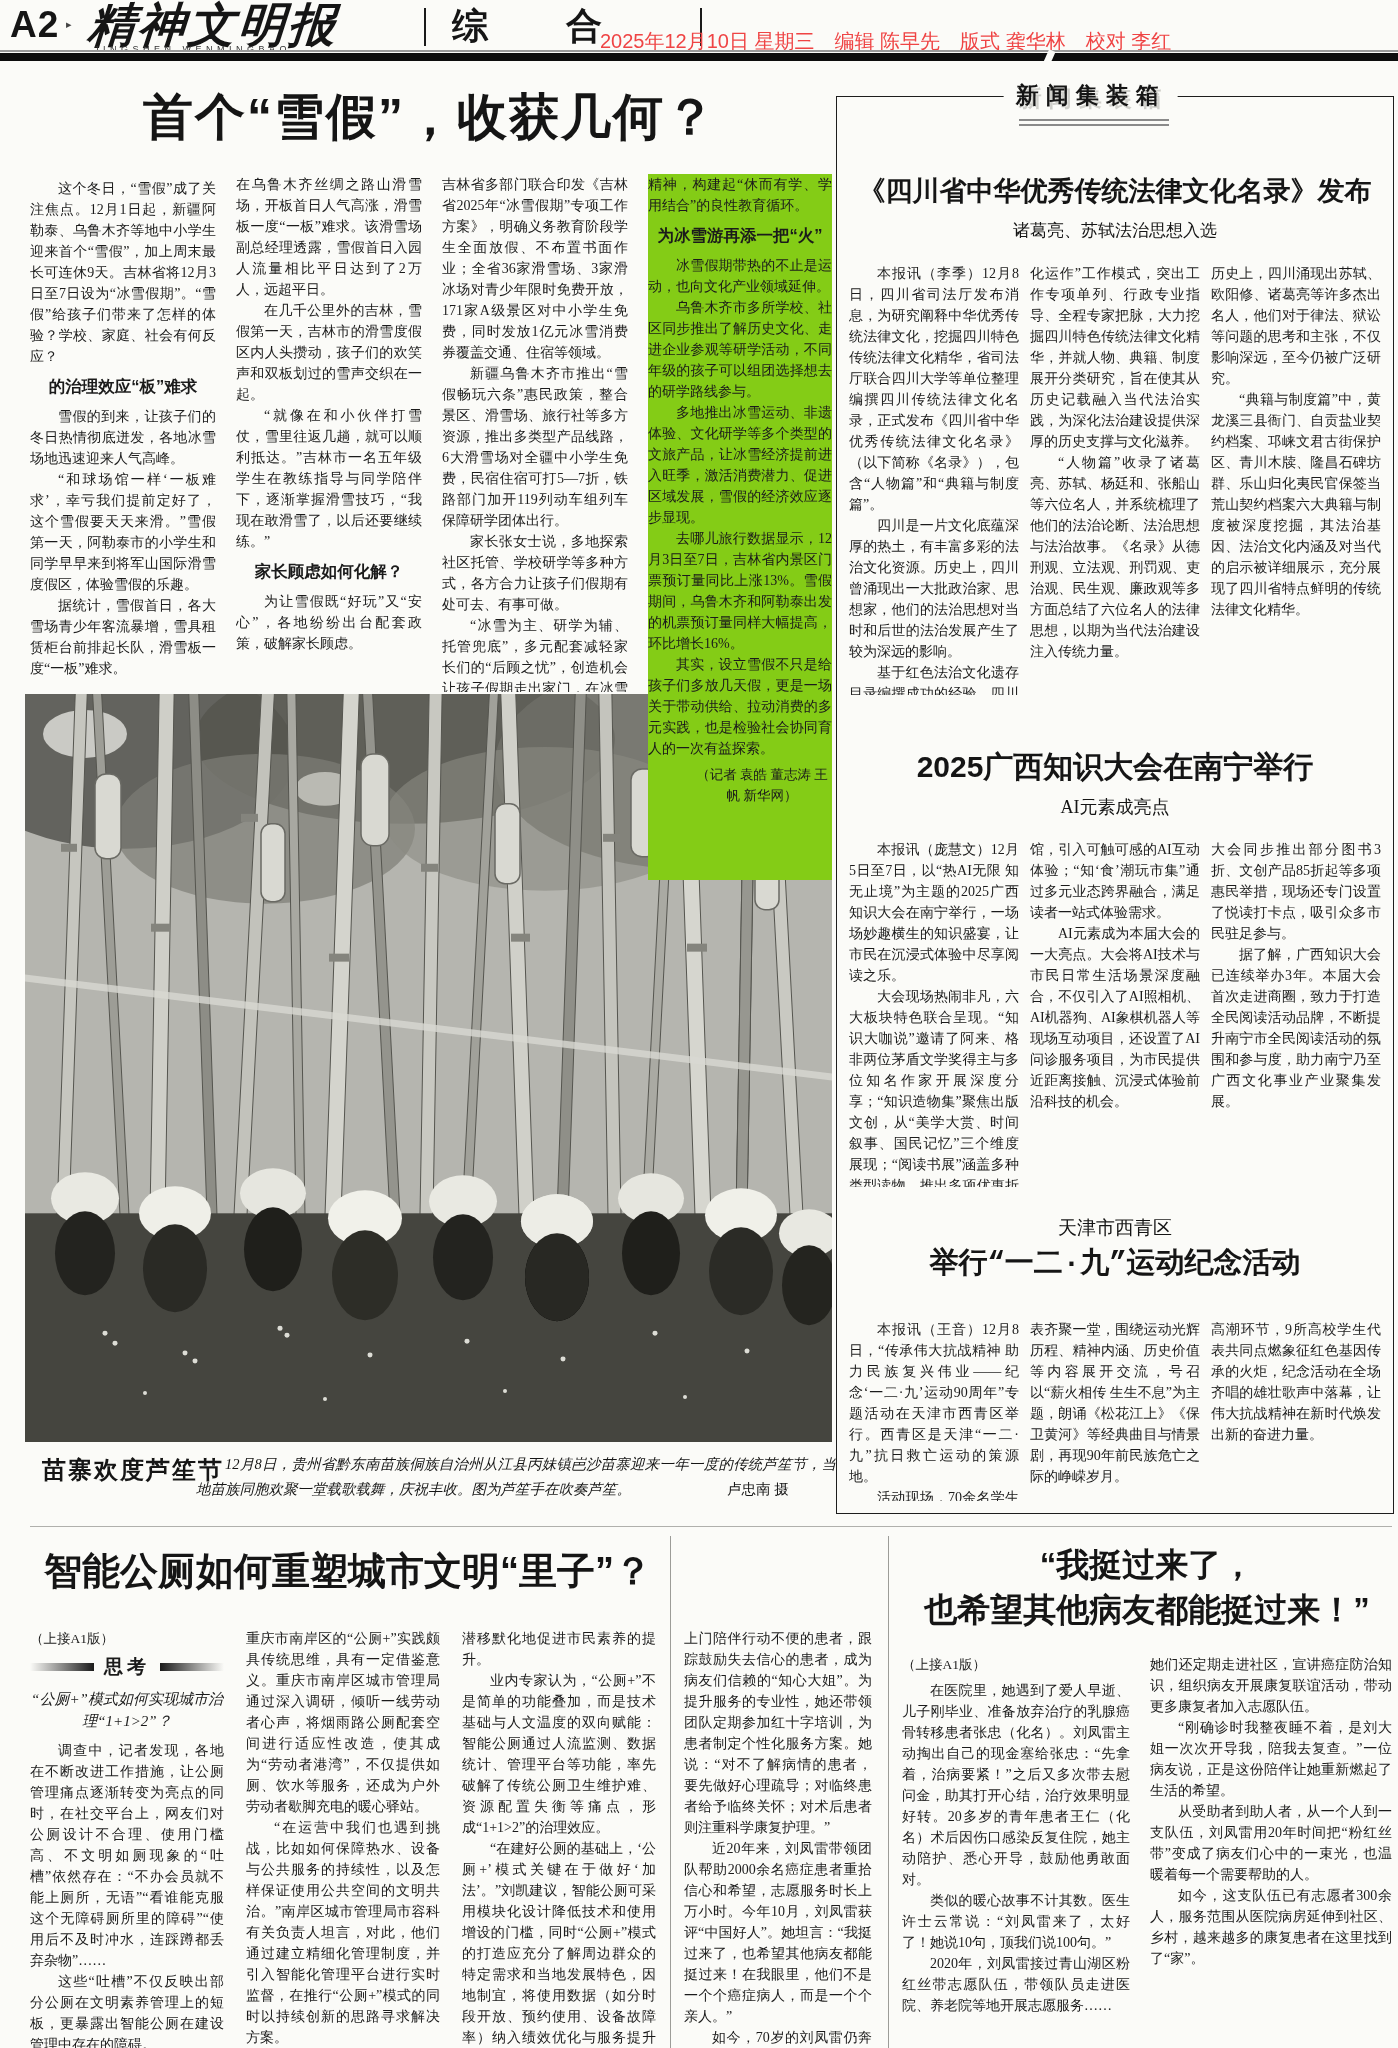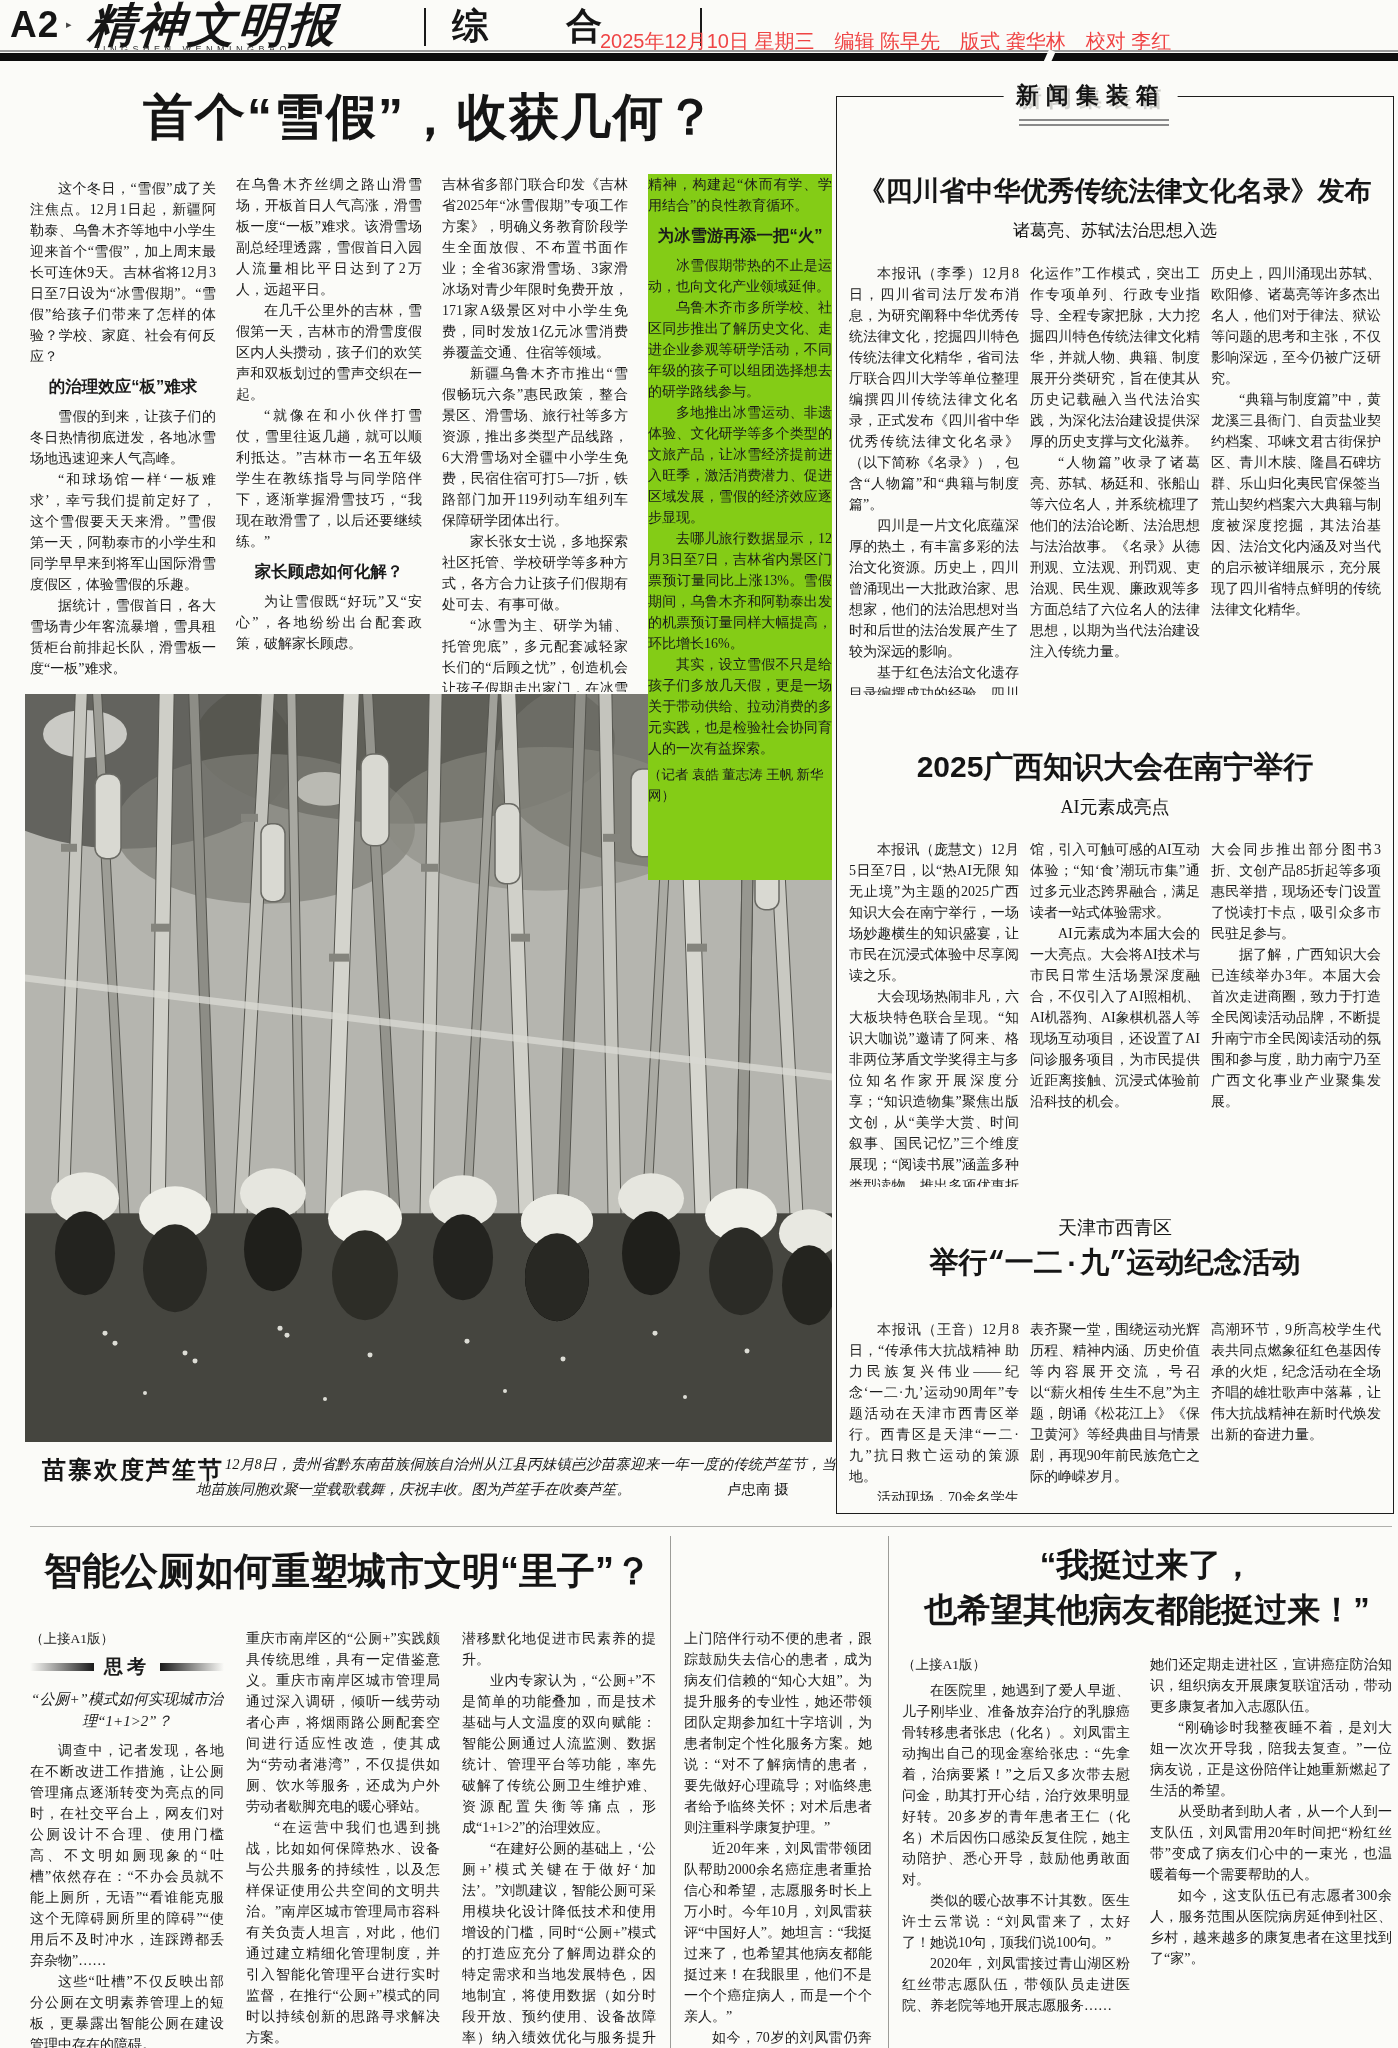--- a/index.html
+++ b/index.html
@@ -21,21 +21,21 @@
   .hdr-grayrule{left:0;top:50px;width:1398px;height:2px;background:#9a9a9a;}
   .hdr-blackbar{left:0;top:53px;width:1398px;height:8px;background:#0d0d0d;}
   .hdr-notch{left:1046px;top:50px;width:7px;height:14px;background:#fbfbf8;transform:rotate(24deg);}
 
   
   .col{position:absolute;font-size:14px;line-height:21px;overflow:hidden;text-align:justify;color:#1b1b1b;}
   .para{margin:0;text-indent:2em;}
   .para-cont{margin:0;text-indent:0;}
   .col-subhead{font-family:"Liberation Sans","DejaVu Sans",sans-serif;font-weight:bold;font-size:16.5px;
                text-align:center;margin:9px 0;text-indent:0;}
-  .byline{margin:5px 0 0;text-indent:0;text-align:left;font-size:13.5px;}
+  .byline{margin:5px 0 0;text-indent:0;text-align:center;font-size:13.5px;padding-left:44px;}
   .continued{margin:0 0 5px;text-indent:0;font-size:13.5px;}
 
   
   .snow-headline{left:30px;top:84px;width:800px;text-align:center;
      font:bold 50px "Liberation Sans","DejaVu Sans",sans-serif;letter-spacing:2px;}
   .sn-c1{left:30px;top:178px;width:186px;height:518px;}
   .sn-c2{left:236px;top:174px;width:186px;height:518px;}
   .sn-c3{left:442px;top:174px;width:186px;height:518px;}
   .sn-c4{left:648px;top:174px;width:184px;height:706px;background:#84cc16;z-index:5;}
 

